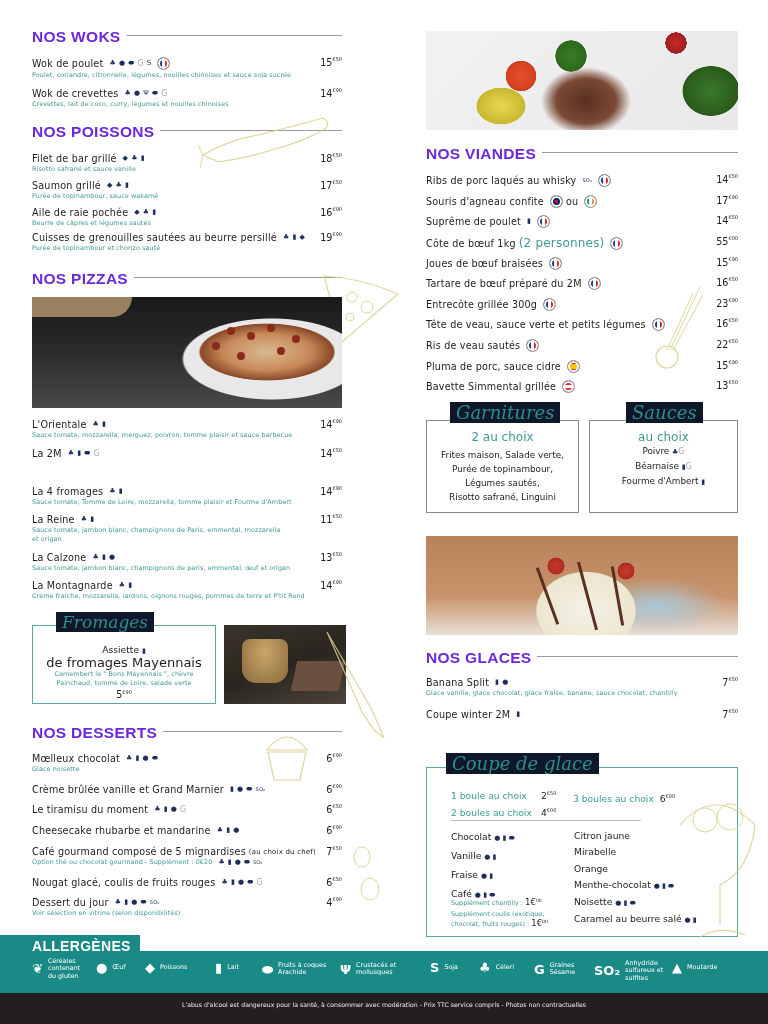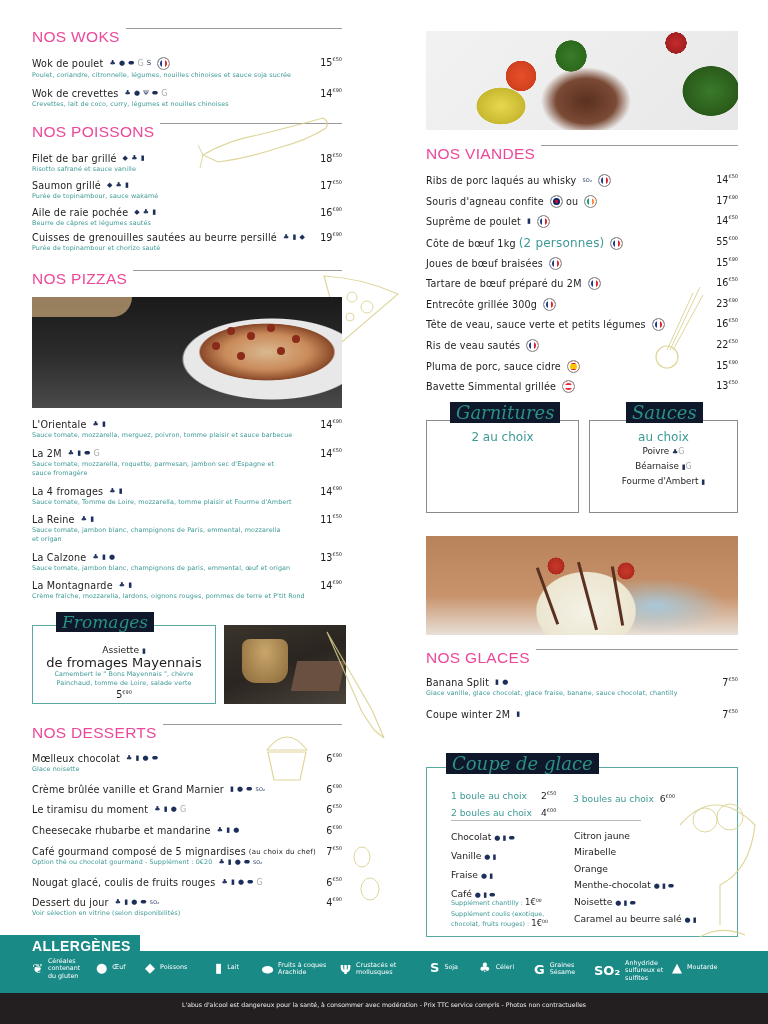--- a/index.html
+++ b/index.html
@@ -1,18 +1,18 @@
 <!DOCTYPE html>
 <html><head>
 <meta charset="utf-8">
 <style>
 *{box-sizing:border-box;margin:0;padding:0}
 html,body{width:768px;height:1024px;overflow:hidden;background:#fff}
 body{position:relative;font-family:"DejaVu Sans","Liberation Sans",sans-serif;color:#1d1d1d}
-.h2{position:absolute;font-family:"Liberation Sans",sans-serif;font-weight:normal;font-size:15.5px;letter-spacing:0.3px;color:#ec4899;display:flex;align-items:flex-start;white-space:nowrap}
+.h2{position:absolute;font-family:"Liberation Sans",sans-serif;font-weight:bold;font-size:15.5px;letter-spacing:0.3px;color:#6d28d9;display:flex;align-items:center;white-space:nowrap}
 .h2 .rule{flex:1;border-bottom:1px solid #9a9a9a;margin-left:6px;margin-bottom:4px;height:1px}
 .item{position:absolute;width:310px}
 .right .item,.item.r{width:312px}
 .name{font-size:9.6px;color:#1d1d1d;white-space:nowrap;display:flex;align-items:center;gap:3px;letter-spacing:0.2px}
 .desc{font-size:6.4px;color:#3d9a95;line-height:8.6px;margin-top:1px;letter-spacing:0.1px}
 .price{position:absolute;right:0;top:0;font-size:9.6px;color:#1d1d1d}
 .price sup{font-size:5px;vertical-align:top;position:relative;top:-1px}
 .al{display:inline-flex;gap:3px;align-items:center;margin-left:3px}
 .al span{font-size:7px;color:#1c2e5a;line-height:1}
 .al span.g{color:#aaa;font-size:8px}
@@ -161,21 +161,20 @@
 <div class="item" style="left:32px;top:448px">
   <div class="name">
       <span>La 2M</span>
       <span class="al">
         <span>♣</span>
         <span>▮</span>
         <span>⬬</span>
         <span class="g">G</span>
       </span>
     </div>
-  <div class="desc" style="width:250px">Sauce tomate, mozzarella, roquette, parmesan, jambon sec d'Espagne et sauce fromagère</div>
   <div class="price"><span>14</span><sup>€50</sup></div>
 </div>
 <div class="item" style="left:32px;top:486px">
   <div class="name">
       <span>La 4 fromages</span>
       <span class="al">
         <span>♣</span>
         <span>▮</span>
       </span>
     </div>
@@ -433,20 +432,26 @@
 </div>
 <svg class="deco" style="left:645px;top:285px" width="60" height="90" viewBox="0 0 60 90">
     <path d="M55 2 L25 65 M48 8 L22 65 M58 10 L28 65" stroke="#d9cf8a"></path>
     <circle cx="22" cy="72" r="11" fill="none" stroke="#d9cf8a" stroke-width="1.2"></circle>
   </svg>
 
 <div class="box grey" style="left:426px;top:420px;width:153px;height:93px"></div>
 <div class="script" style="left:450px;top:402px;font-size:18px">Garnitures</div>
 <div class="center" style="position:absolute;left:426px;top:430px;width:153px">
   <div class="small-g">2 au choix</div>
+  <div style="font-size:8.8px;line-height:14px;margin-top:4px">
+    <div>Frites maison, Salade verte,</div>
+    <div>Purée de topinambour,</div>
+    <div>Légumes sautés,</div>
+    <div>Risotto safrané, Linguini</div>
+  </div>
 </div>
 
 <div class="box grey" style="left:589px;top:420px;width:149px;height:93px"></div>
 <div class="script" style="left:626px;top:402px;font-size:18px">Sauces</div>
 <div class="center" style="position:absolute;left:589px;top:430px;width:149px">
   <div class="small-g">au choix</div>
   <div style="font-size:8.8px;line-height:14px;">
     <div><span>Poivre</span> <span style="font-size:7px;color:#1c2e5a">♣</span><span style="font-size:8px;color:#aaa">G</span></div>
     <div><span>Béarnaise</span> <span style="font-size:7px;color:#1c2e5a">▮</span><span style="font-size:8px;color:#aaa">G</span></div>
     <div><span>Fourme d'Ambert</span> <span style="font-size:7px;color:#1c2e5a">▮</span></div>

